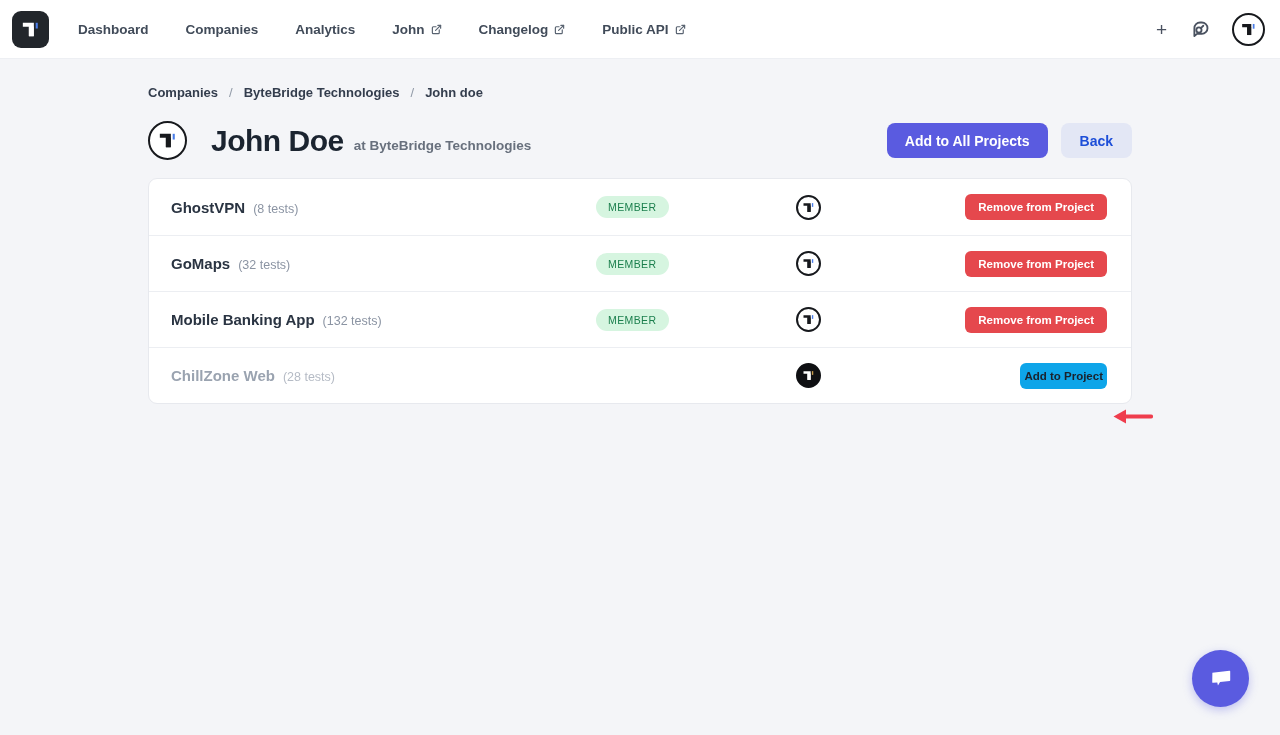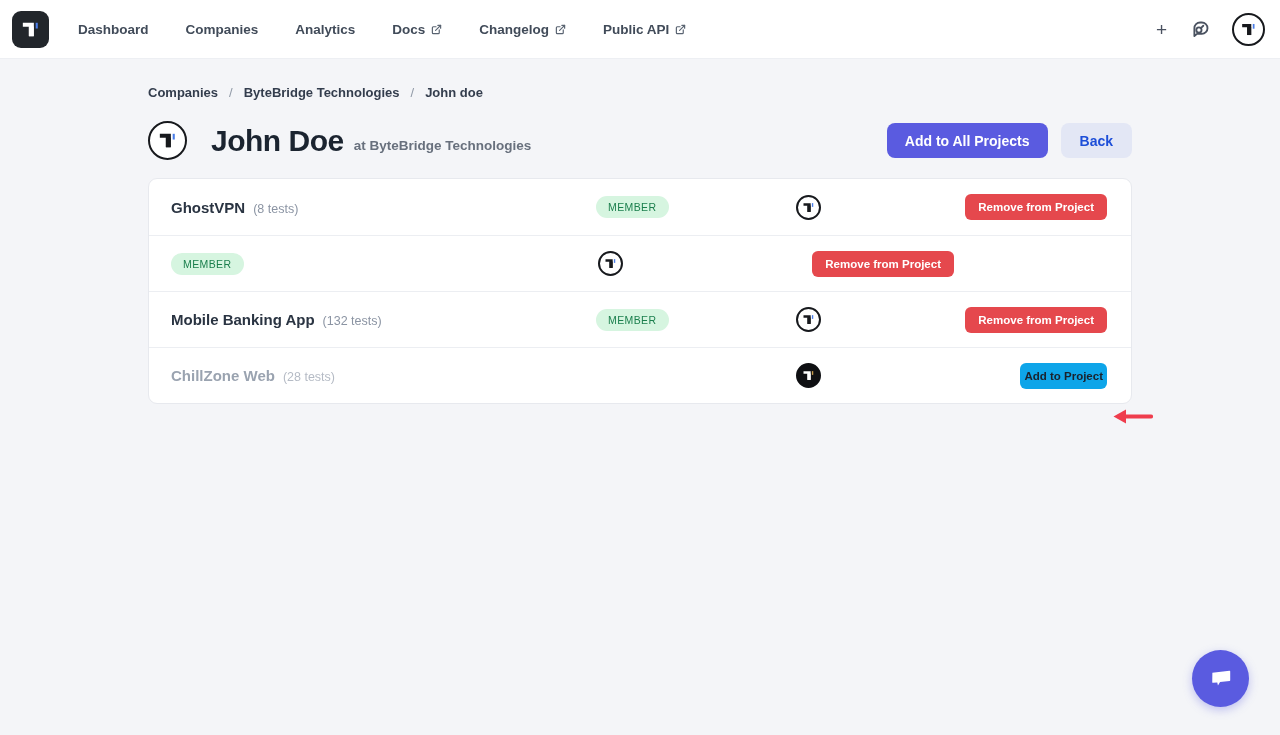--- a/index.html
+++ b/index.html
@@ -133,21 +133,21 @@
     <a class="nav-link">
         <span>Dashboard</span>
       </a>
     <a class="nav-link">
         <span>Companies</span>
       </a>
     <a class="nav-link">
         <span>Analytics</span>
       </a>
     <a class="nav-link">
-      <span>Docs</span>
+      <span>John</span>
       <span class="ext-icon">
         <svg viewBox="0 0 24 24" fill="none" stroke="#5a6472" stroke-width="2.6" stroke-linecap="round" stroke-linejoin="round">
             <path d="M18 13v6a2 2 0 0 1-2 2H5a2 2 0 0 1-2-2V8a2 2 0 0 1 2-2h6"></path>
             <path d="M15 3h6v6"></path>
             <path d="M10 14L21 3"></path>
           </svg>
       </span>
     </a>
     <a class="nav-link">
       <span>Changelog</span>
@@ -224,20 +224,24 @@
               <use href="#tglyph"></use>
             </svg>
         </div>
       </div>
       <div class="cell-action">
         <button class="row-btn remove">Remove from Project</button>
       </div>
     </div>
 
     <div class="trow">
+      <div class="cell-project">
+        <span class="pname">GoMaps</span>
+        <span class="tests">(32 tests)</span>
+      </div>
       <div><span class="badge">MEMBER</span></div>
       <div>
         <div class="t-avatar member-avatar">
           <svg>
               <use href="#tglyph"></use>
             </svg>
         </div>
       </div>
       <div class="cell-action">
         <button class="row-btn remove">Remove from Project</button>

